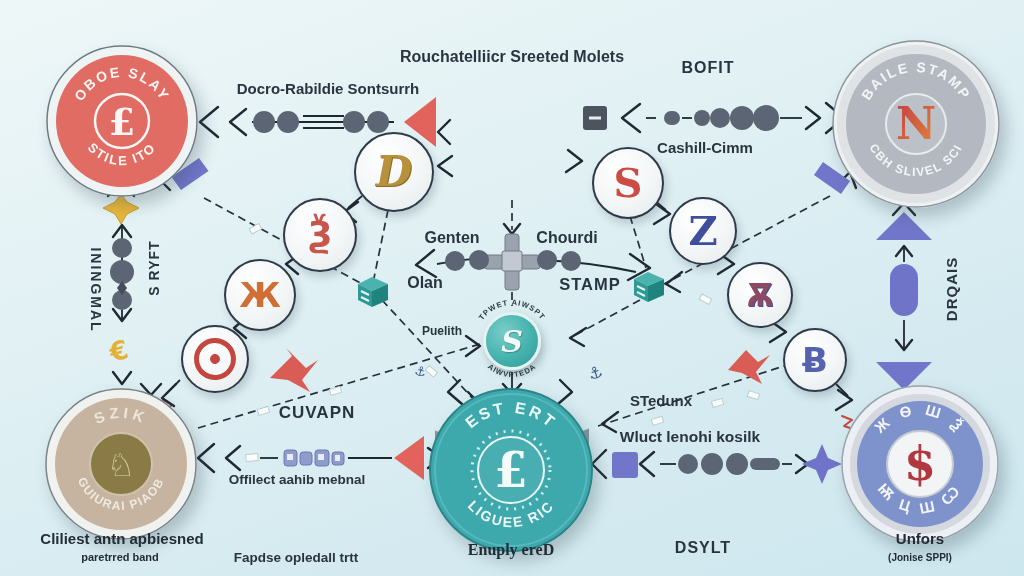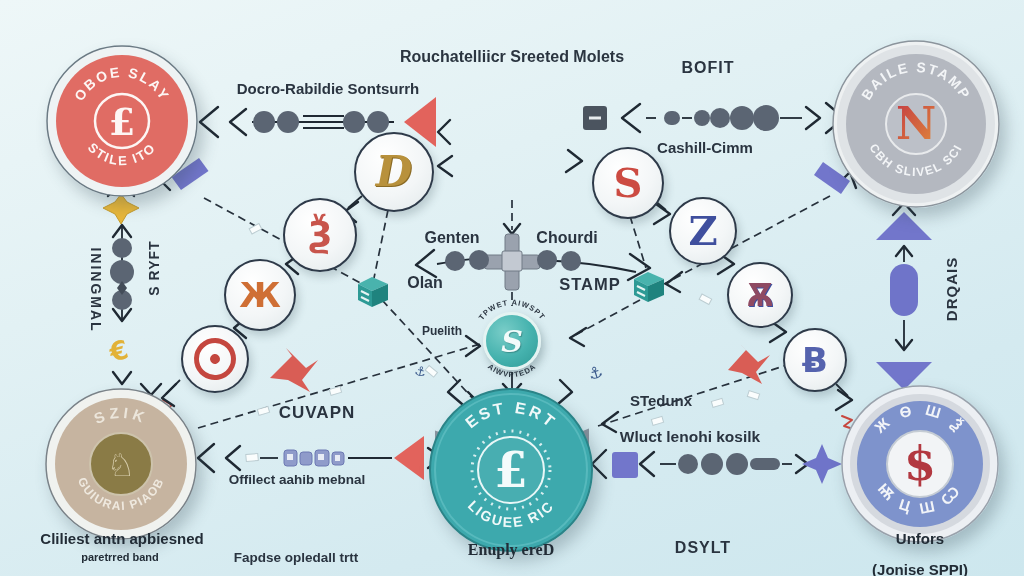--- a/index.html
+++ b/index.html
@@ -377,15 +377,15 @@
   <div class="lbl" style="left:690px;top:437px;font-size:15.5px;">Wluct lenohi kosilk</div>
   <div class="lbl" style="left:703px;top:548px;font-size:16px;letter-spacing:1px;">DSYLT</div>
   <div class="lbl rot90" style="left:96px;top:290px;font-size:14px;letter-spacing:2px;">ININGMAL</div>
   <div class="lbl rotm90" style="left:154px;top:268px;font-size:14px;letter-spacing:1px;">S RYFT</div>
   <div class="lbl rotm90" style="left:951px;top:289px;font-size:15px;letter-spacing:1px;">DRQAIS</div>
 
   <div class="lbl" style="left:122px;top:538px;font-size:15px;color:#222c36;">Cliliest antn apbiesned</div>
   <div class="lbl" style="left:120px;top:557px;font-size:11px;color:#222c36;">paretrred band</div>
   <div class="lbl" style="left:511px;top:550px;font-size:16px;color:#222c36;font-family:Liberation Serif, serif;">Enuply ereD</div>
   <div class="lbl" style="left:920px;top:538px;font-size:15px;color:#222c36;">Unfors</div>
-  <div class="lbl" style="left:920px;top:557px;font-size:15px;color:#222c36;margin-top:12px;">(Jonise SPPI)</div>
+  <div class="lbl" style="left:920px;top:557px;font-size:10px;color:#222c36;">(Jonise SPPI)</div>
 
 </div>
 
 </body></html>

